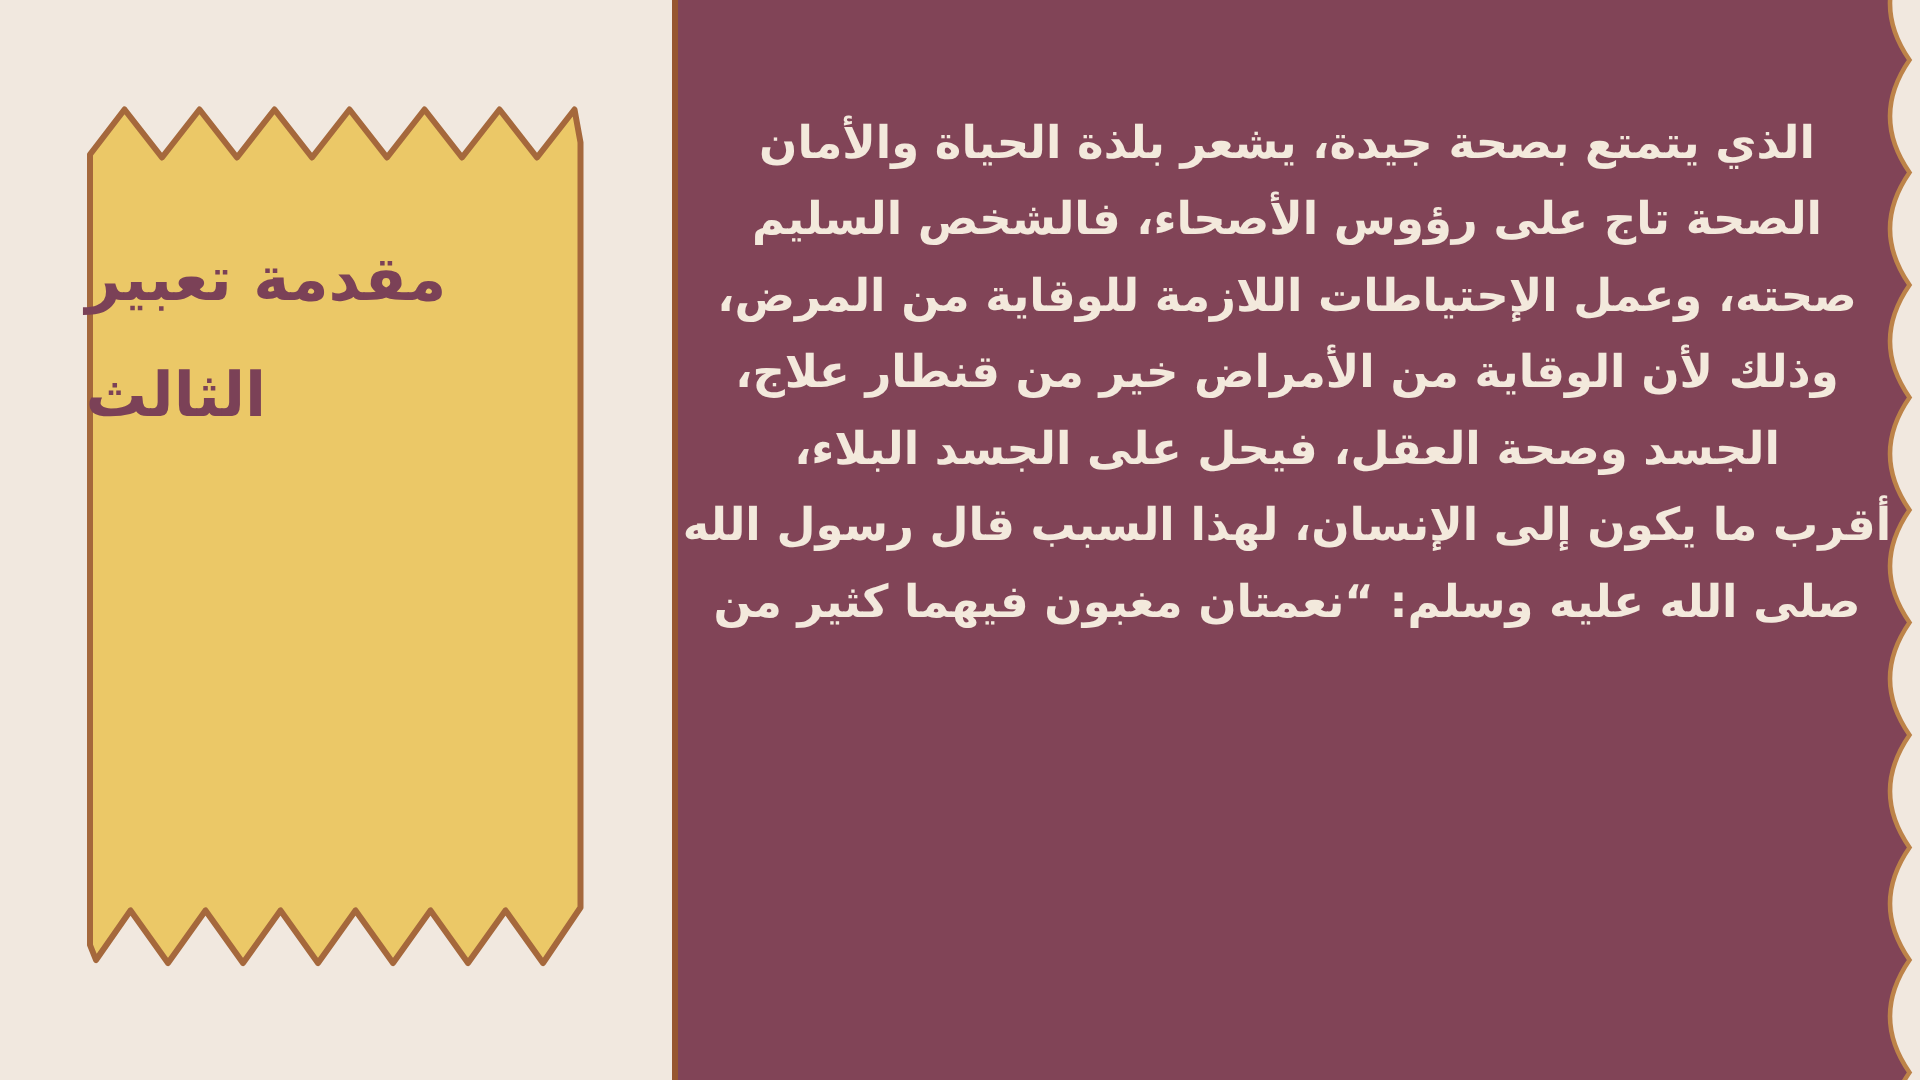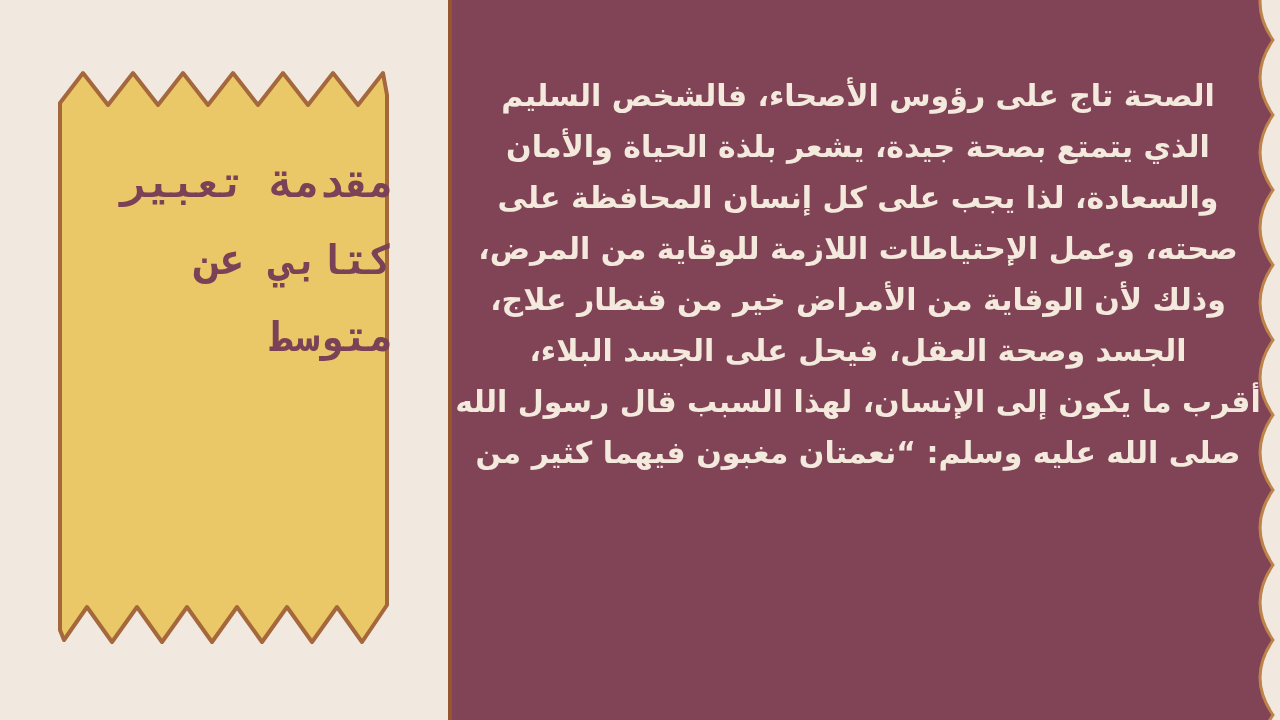--- a/index.html
+++ b/index.html
@@ -3,23 +3,23 @@
 <meta charset="utf-8">
 <style>
   html,body{margin:0;padding:0;}
   body{width:1280px;height:720px;overflow:hidden;font-family:"DejaVu Sans","Liberation Sans",sans-serif;}
   .stage{position:absolute;top:0;left:0;width:1280px;height:720px;background:#f1e8df;}
 
   
   .banner-svg{position:absolute;left:57px;top:65px;width:336px;height:586px;}
   .banner-text{
     position:absolute;left:57px;top:148px;width:336px;
-    direction:rtl;text-align:right;
+    direction:rtl;text-align:left;
     font-size:41px;font-weight:bold;line-height:77px;
-    color:#7b4157;letter-spacing:0;font-family:Liberation Mono, monospace;
+    color:#7b4157;letter-spacing:0;
   }
   .banner-text div{white-space:nowrap;}
 
   
   .panel-svg{position:absolute;left:448px;top:0;width:832px;height:720px;}
   .panel-left-border{position:absolute;left:448px;top:0;width:4px;height:720px;background:#96552f;}
   .panel-text{
     position:absolute;left:452px;top:70px;width:812px;
     direction:rtl;text-align:center;
     font-size:30px;font-weight:bold;line-height:51px;
@@ -33,41 +33,39 @@
 <div class="stage">
 
   <svg class="banner-svg" viewBox="0 0 336 586" aria-hidden="true">
     <path d="M3,38 L26,8 L51,40 L76,8 L101,40 L126,8 L151,40 L176,8 L201,40 L226,8 L251,40 L276,8 L301,40 L326,8 L330,30
              L330,540
              L305,577 L280,542 L255,577 L230,542 L205,577 L180,542 L155,577 L130,542 L105,577 L80,542 L55,577 L30,542 L7,575 L3,565 Z" fill="#ebc867" stroke="#a5683c" stroke-width="4" stroke-linejoin="round" stroke-linecap="round"></path>
   </svg>
 
   <div class="banner-text">
     <div>مقدمة تعبير</div>
-    <div>كتابي عن</div>
-    <div>متوسط</div>
+    <div>الثالث</div>
   </div>
 
   <svg class="panel-svg" viewBox="0 0 832 720" aria-hidden="true">
     <path d="M0,-35 L825,-35
              Q799,2.5 825,40 Q799,77.5 825,115 Q799,152.5 825,190 Q799,227.5 825,265
              Q799,302.5 825,340 Q799,377.5 825,415 Q799,452.5 825,490 Q799,527.5 825,565
              Q799,602.5 825,640 Q799,677.5 825,715 Q799,752.5 825,790
              L0,790 Z" fill="#814457" stroke="none"></path>
     <path d="M825,-35
              Q799,2.5 825,40 Q799,77.5 825,115 Q799,152.5 825,190 Q799,227.5 825,265
              Q799,302.5 825,340 Q799,377.5 825,415 Q799,452.5 825,490 Q799,527.5 825,565
              Q799,602.5 825,640 Q799,677.5 825,715 Q799,752.5 825,790" fill="none" stroke="#bd8349" stroke-width="3" stroke-linecap="round"></path>
   </svg>
   <div class="panel-left-border"></div>
 
   <div class="panel-text">
+    <div>الذي يتمتع بصحة جيدة، يشعر بلذة الحياة والأمان</div>
     <div>الصحة تاج على رؤوس الأصحاء، فالشخص السليم</div>
-    <div>الذي يتمتع بصحة جيدة، يشعر بلذة الحياة والأمان</div>
-    <div>والسعادة، لذا يجب على كل إنسان المحافظة على</div>
     <div>صحته، وعمل الإحتياطات اللازمة للوقاية من المرض،</div>
     <div>وذلك لأن الوقاية من الأمراض خير من قنطار علاج،</div>
     <div>الجسد وصحة العقل، فيحل على الجسد البلاء،</div>
     <div>أقرب ما يكون إلى الإنسان، لهذا السبب قال رسول الله</div>
     <div>صلى الله عليه وسلم: “نعمتان مغبون فيهما كثير من</div>
   </div>
 
 </div>
 
 </body></html>

